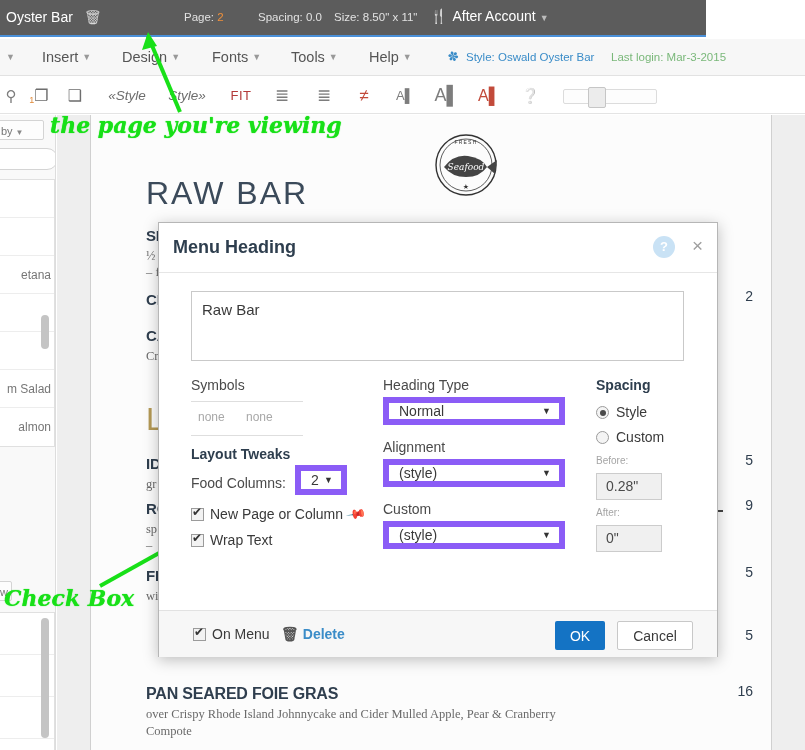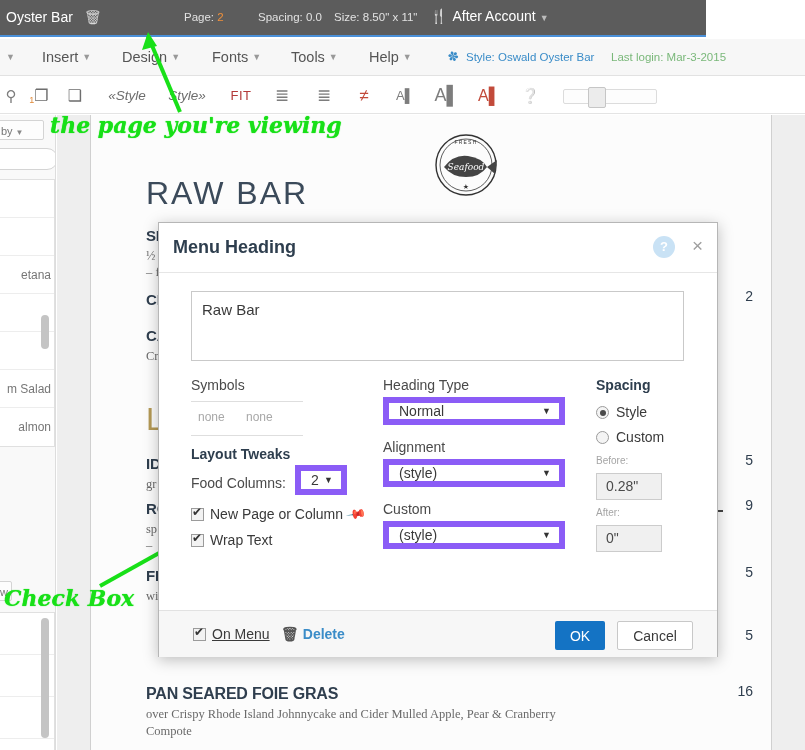--- a/index.html
+++ b/index.html
@@ -533,21 +533,20 @@
     border-top: 1px solid #e2e2e2;
     box-sizing: border-box;
   }
   .footer-onmenu {
     position: absolute;
     left: 34px; top: 15px;
     font-size: 14px;
     color: #3a3a3a;
     cursor: pointer;
     white-space: nowrap;
-    text-decoration: underline;
   }
   .footer-delete {
     position: absolute;
     left: 122px; top: 15px;
     font-size: 14px;
     color: #3a8cc8;
     cursor: pointer;
     white-space: nowrap;
     font-weight: bold;
   }

